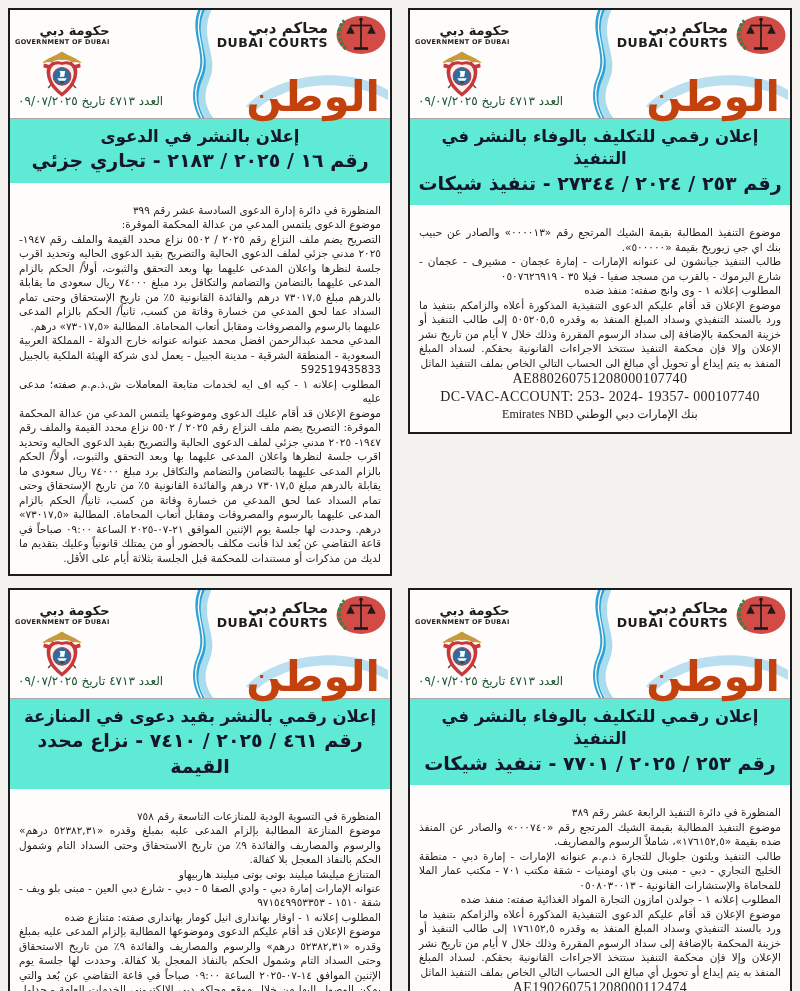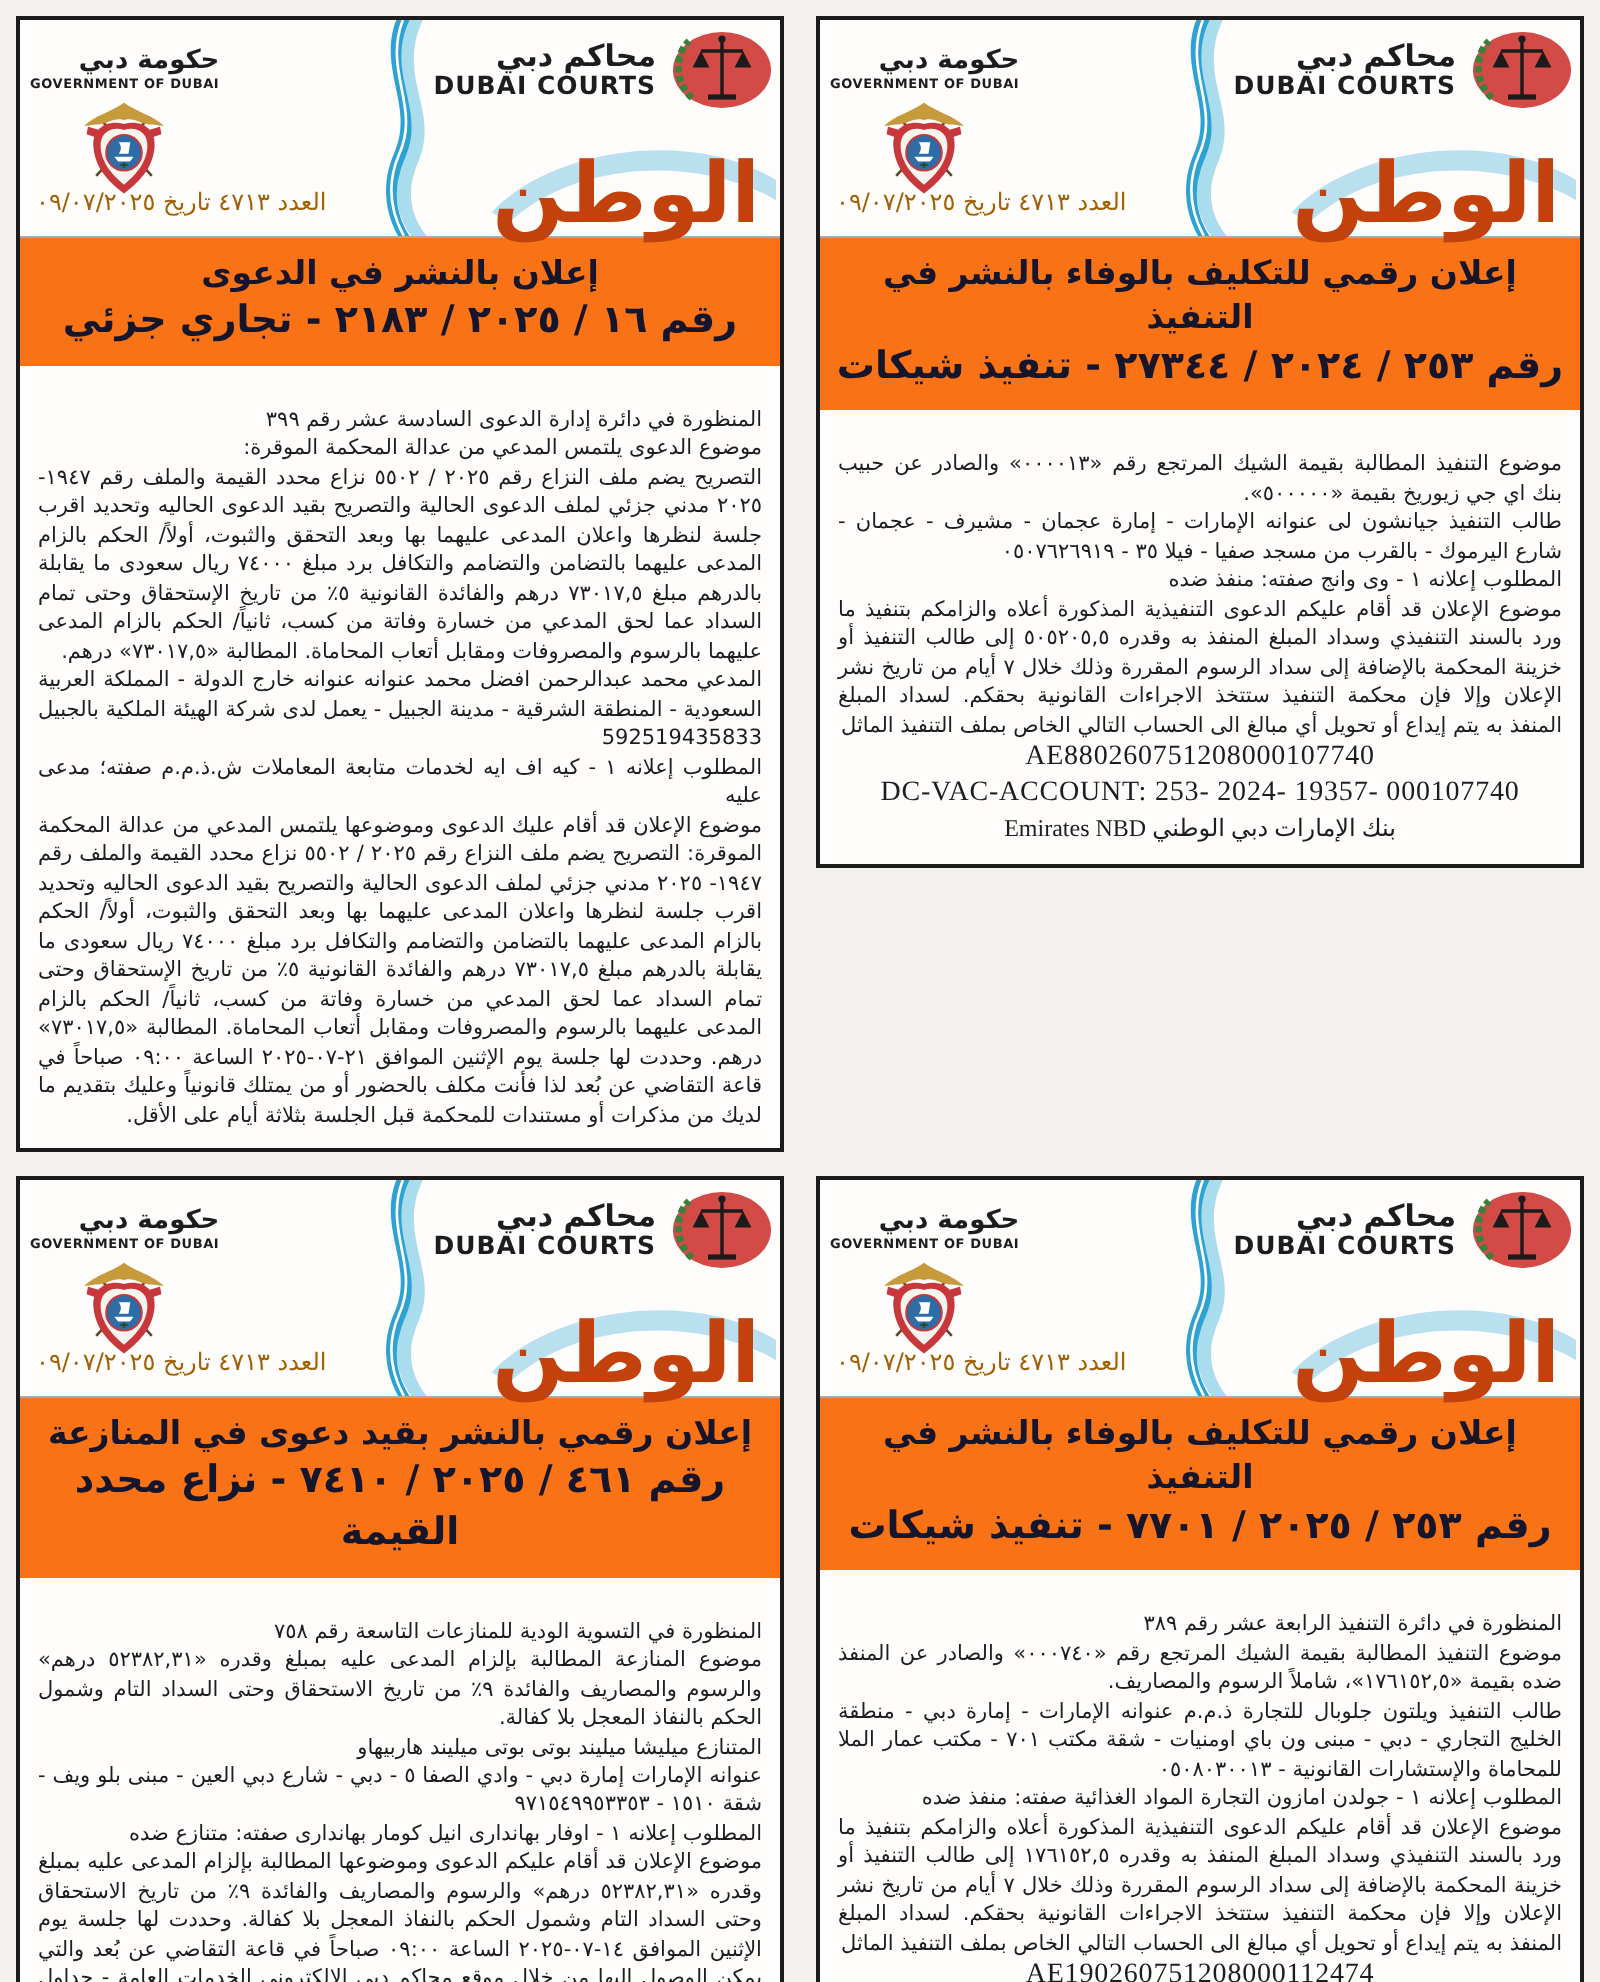--- a/index.html
+++ b/index.html
@@ -39,31 +39,31 @@
   .gov-block{
     position:absolute;top:14px;left:5px;
     display:flex;flex-direction:column;align-items:center;gap:3px;direction:ltr;
   }
   .gov-text{text-align:right;line-height:1.15;}
   .gov-ar{font-size:13px;font-weight:bold;}
   .gov-en{font-size:6.5px;font-weight:bold;letter-spacing:.3px;}
   .center-swoosh{position:absolute;top:0;left:50%;transform:translateX(-50%);height:108px;}
   .issue-line{
     position:absolute;left:8px;bottom:10px;
-    font-size:12px;color:#a16207;white-space:nowrap;
+    font-size:12px;color:#14532d;white-space:nowrap;
   }
   .watan{position:absolute;right:10px;bottom:0px;line-height:1;}
   .watan .watan-bg{position:absolute;right:-12px;top:-14px;z-index:0;}
   .watan .watan-word{
     position:relative;z-index:1;
     font-size:42px;font-weight:bold;color:#c2410c;
   }
   
   .title-bar{
-    background:#f97316;
+    background:#5eead4;
     text-align:center;
     padding:7px 4px 9px;
     border-top:1px solid #aaa;
   }
   .title-line1{font-size:16.5px;font-weight:bold;color:#15152c;line-height:1.35;}
   .title-line2{font-size:19px;font-weight:bold;color:#15152c;line-height:1.35;}
   
   .nbody{
     flex:1;
     padding:20px 9px 9px;

